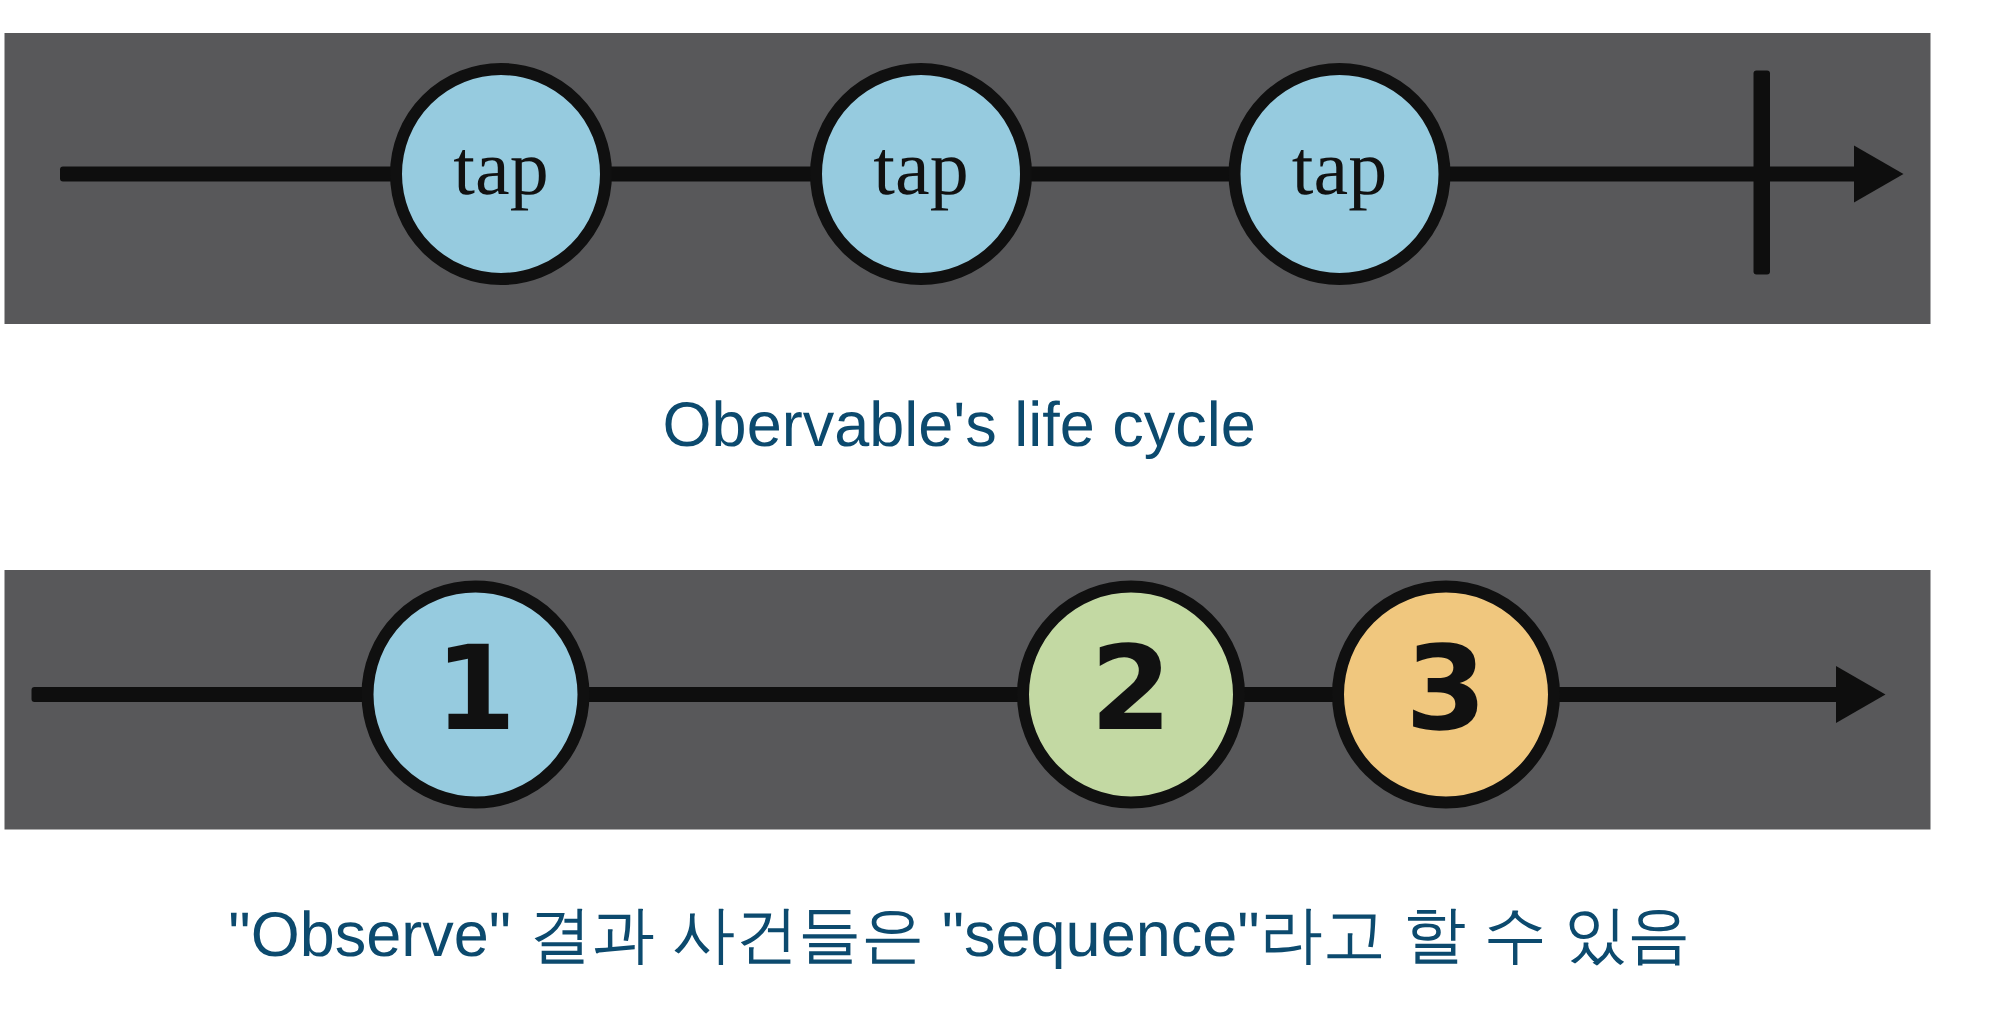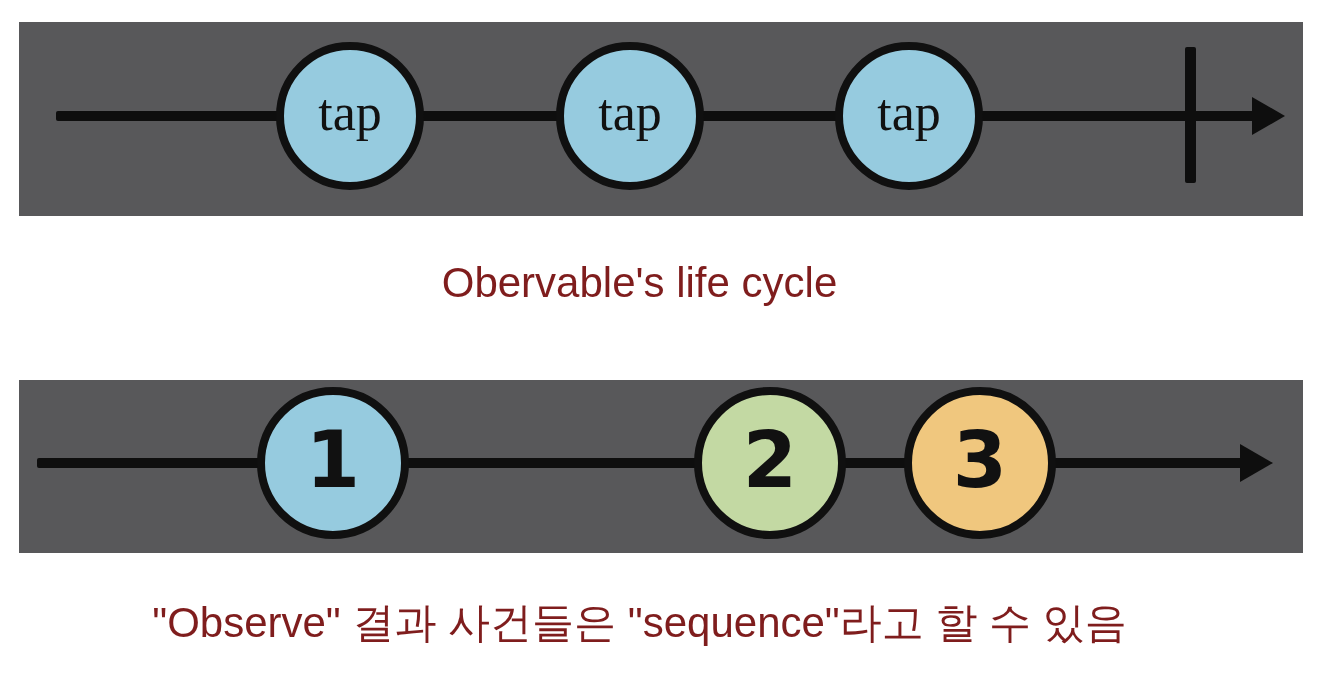--- a/index.html
+++ b/index.html
@@ -9,21 +9,21 @@
     width: 1332px;
     height: 682px;
     font-family: "Liberation Sans", sans-serif;
     overflow: hidden;
   }
   .stage { position: relative; width: 1332px; height: 682px; background: #ffffff; }
 
   
   .banner {
     position: absolute;
-    left: 19px;
+    left: 3px;
     width: 1284px;
     background: #58585a;
   }
   .banner.top { top: 22px; height: 194px; }
   .banner.bottom { top: 380px; height: 173px; }
 
   .timeline {
     position: absolute;
     height: 10px;
     background: #0e0e0e;
@@ -90,21 +90,21 @@
     line-height: 1;
     padding-bottom: 6px;
   }
 
   
   .caption {
     position: absolute;
     left: 0;
     width: 1279px;
     text-align: center;
-    color: #7f1d1d;
+    color: #0c4a6e;
     font-size: 42px;
     line-height: 1.2;
   }
   .caption.cap1 { top: 258px; }
   .caption.cap2 { top: 598px; }
 </style>
 </head>
 <body>
 
 <div class="stage">

